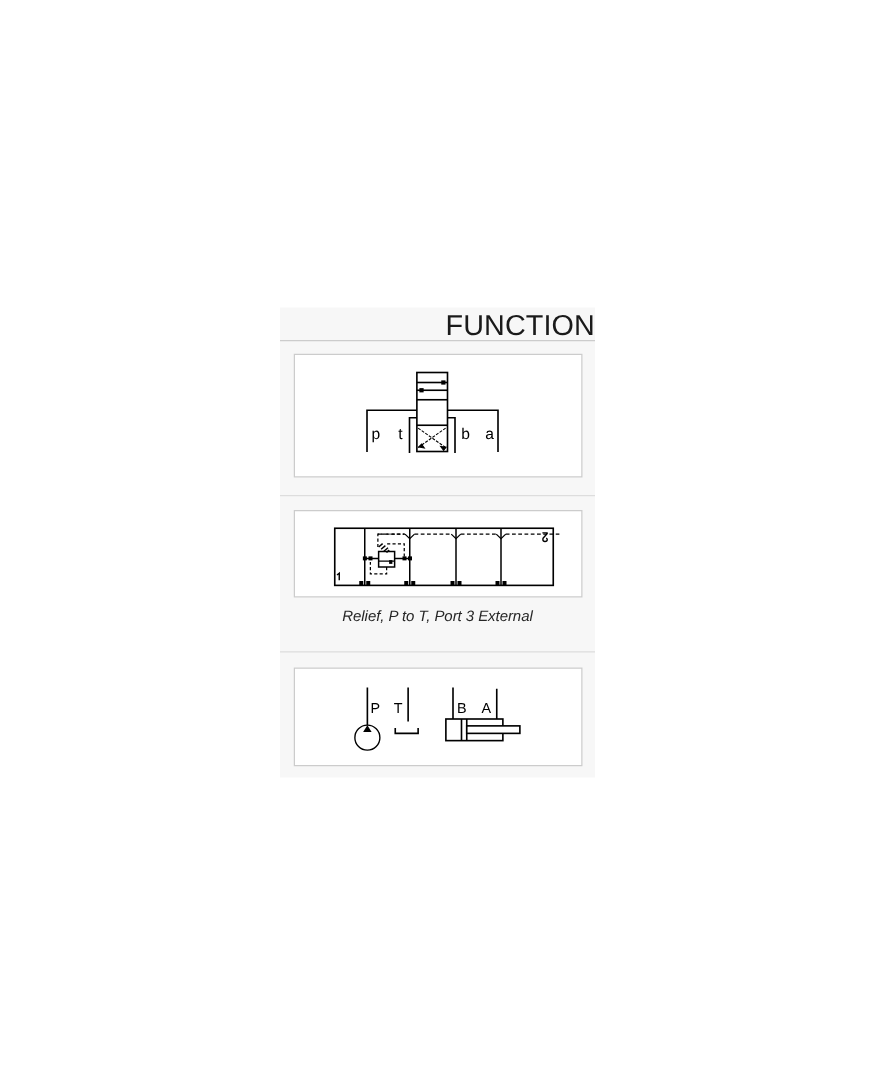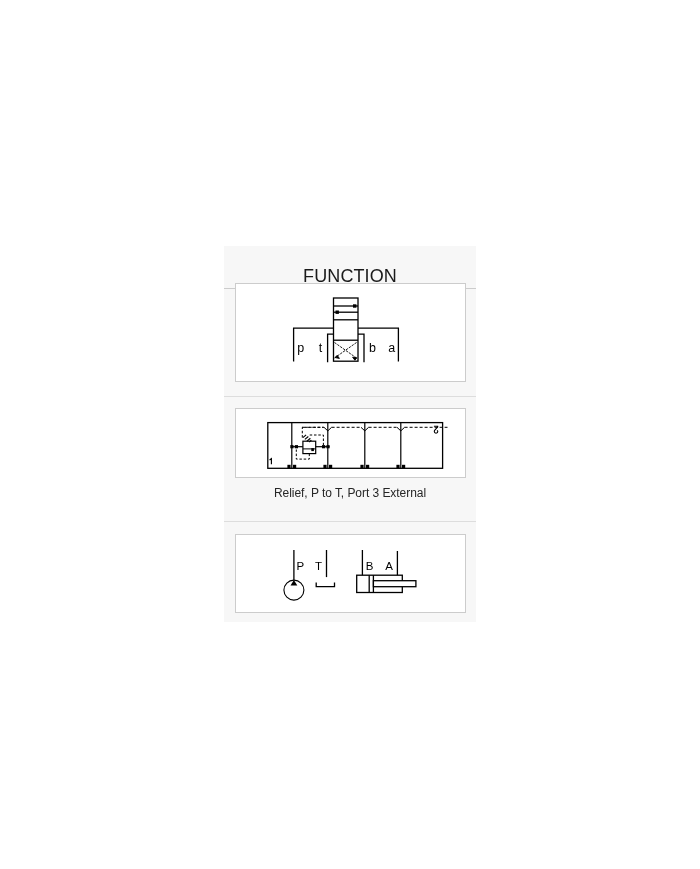--- a/index.html
+++ b/index.html
@@ -1,22 +1,22 @@
 <!DOCTYPE html>
 <html><head>
 <meta charset="utf-8">
 <style>
   html,body{margin:0;padding:0;background:#ffffff;}
   body{width:700px;height:869px;position:relative;font-family:"Liberation Sans",sans-serif;}
   #panel{position:absolute;left:224px;top:246px;width:252px;height:376px;background:#f7f7f7;}
-  #hdr{position:absolute;left:0;top:16px;width:252px;height:26px;border-bottom:1px solid #cccccc;
-       text-align:center;font-size:18px;color:#1a1a1a;line-height:28px;letter-spacing:0.1px;}
+  #hdr{position:absolute;left:0;top:0;width:252px;height:26px;border-bottom:1px solid #cccccc;
+       text-align:right;font-size:23px;color:#1a1a1a;line-height:28px;letter-spacing:0.1px;}
   .box{position:absolute;left:11px;width:229px;background:#ffffff;border:1px solid #cccccc;}
   .sep{position:absolute;left:0;width:252px;height:1px;background:#dddddd;}
-  #cap{position:absolute;left:0;top:240px;width:252px;text-align:center;font-size:12px;letter-spacing:-0.05px;color:#262626;}
+  #cap{position:absolute;left:0;top:240px;width:252px;text-align:center;font-size:12px;letter-spacing:-0.05px;color:#262626;font-style:italic;}
   svg{display:block;}
 </style>
 </head>
 <body>
 
 <div id="panel">
 
   <div id="hdr">FUNCTION</div>
 
   <div class="box" style="top:37px;height:97px;">

